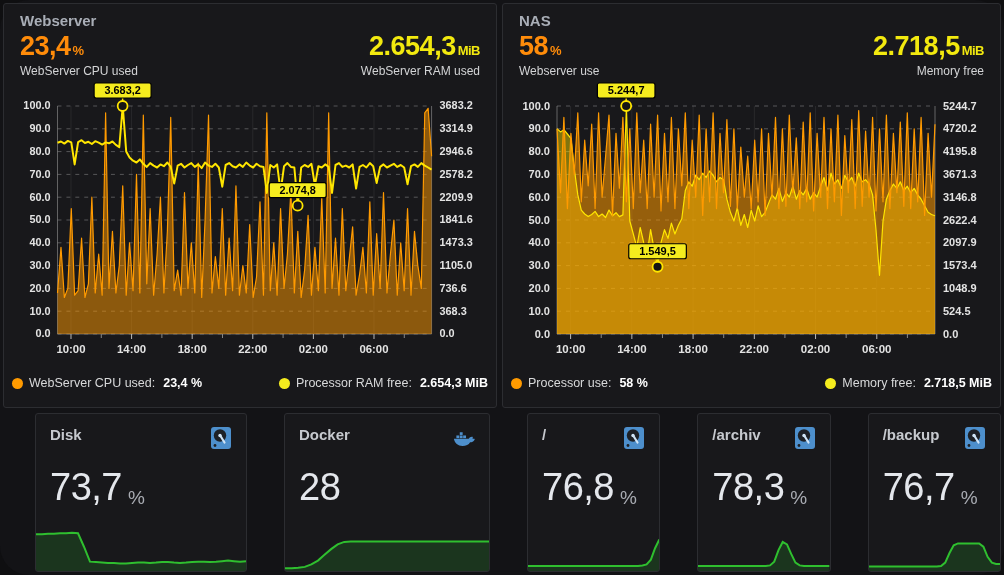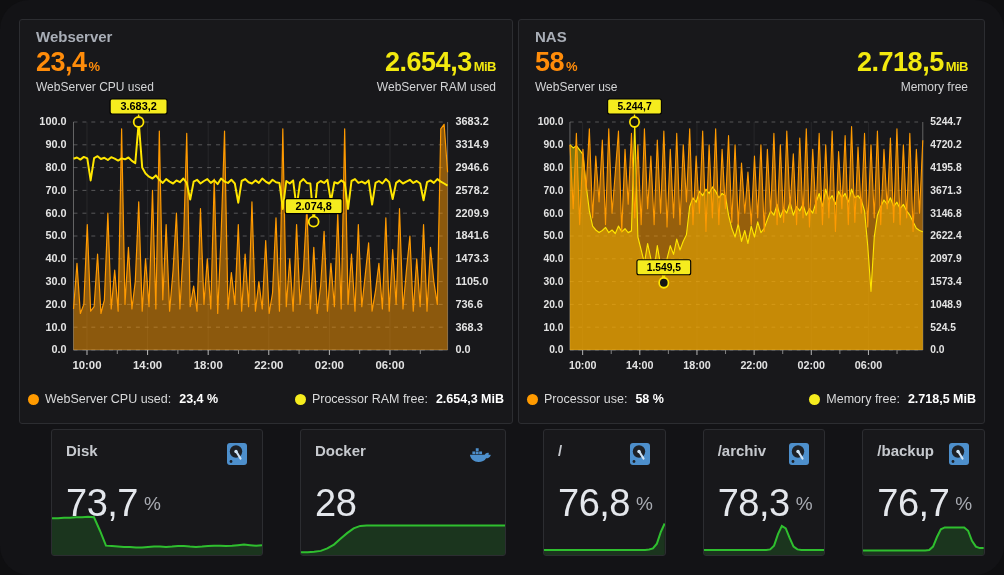--- a/index.html
+++ b/index.html
@@ -1,21 +1,21 @@
 <!DOCTYPE html>
 <html><head>
 <meta charset="utf-8">
 <style>
   html,body{margin:0;padding:0;}
   body{
     width:1004px;height:575px;background:#0f0f11;overflow:hidden;
     font-family:"Liberation Sans",sans-serif;
     -webkit-font-smoothing:antialiased;
   }
-  .dashboard{box-sizing:border-box;width:1004px;height:575px;padding:19px;
+  .dashboard{box-sizing:border-box;width:1004px;height:575px;padding:3px;
     display:flex;flex-direction:column;gap:5px;background:#131316;border-radius:29px;}
   .row-top{display:grid;grid-template-columns:494px 1fr;gap:5px;height:405px;}
   .row-bottom{display:grid;grid-template-columns:244px 238px 1fr 1fr 1fr;gap:5px;flex:1;min-height:0;}
   .panel{background:#18181b;border:1px solid #2c2d31;border-radius:3px;
     box-sizing:border-box;position:relative;overflow:hidden;}
   
   .chart-panel{padding:6px 8px 4px 8px;display:flex;flex-direction:column;}
   .panel-title{font-size:15px;font-weight:600;color:#a9aeb7;padding:2px 8px 0 8px;}
   .stats-row{display:flex;justify-content:space-between;align-items:flex-start;
     padding:2px 8px 0 8px;margin-top:1px;}
@@ -31,21 +31,21 @@
   .legend-row{display:flex;justify-content:space-between;align-items:center;gap:24px;
     height:22px;font-size:12.5px;color:#d8d9da;white-space:nowrap;}
   .legend-item{display:flex;align-items:center;gap:6px;cursor:pointer;}
   .legend-dot{width:11px;height:11px;border-radius:50%;display:inline-block;}
   .legend-item b{color:#ffffff;margin-left:2px;}
   
   .stat-panel{padding:12px 14px;display:flex;flex-direction:column;margin-left:32px;}
   .stat-head{display:flex;justify-content:space-between;align-items:flex-start;}
   .stat-title{font-size:15px;font-weight:700;color:#c6c9ce;}
   .stat-icon{width:22px;height:24px;flex:none;}
-  .stat-value-row{margin-top:16px;display:flex;align-items:center;z-index:2;}
+  .stat-value-row{margin-top:16px;display:flex;align-items:flex-end;z-index:2;}
   .stat-value{font-size:38px;font-weight:500;color:#e4e7ec;letter-spacing:-.5px;}
   .stat-unit{font-size:19px;color:#a8abb2;margin-left:6px;}
   .spark-svg{position:absolute;left:0;right:0;bottom:0;height:56px;width:100%;display:block;}
 </style>
 </head>
 <body>
 
 <div class="dashboard">
 
   <div class="row-top">
@@ -155,21 +155,21 @@
             <b>2.654,3 MiB</b>
           </span>
         </div>
     </section>
 
     <section class="panel chart-panel">
       <div class="panel-title">NAS</div>
       <div class="stats-row">
         <div class="stat-block">
           <div class="stat-big orange"><span>58</span><span class="unit">%</span></div>
-          <div class="stat-sub">WebServer use</div>
+          <div class="stat-sub">Webserver use</div>
         </div>
         <div class="stat-block right">
           <div class="stat-big yellow"><span>2.718,5</span><span class="unit">MiB</span></div>
           <div class="stat-sub">Memory free</div>
         </div>
       </div>
       <svg class="chart-svg" id="chart-1" preserveAspectRatio="none" viewBox="0 0 481 292">
           <g>
             <line x1="46" y1="26" x2="424" y2="26" stroke="#cfcfcf" stroke-opacity="0.35" stroke-width="1" stroke-dasharray="4 5"></line>
             <line x1="46" y1="48.8" x2="424" y2="48.8" stroke="#cfcfcf" stroke-opacity="0.35" stroke-width="1" stroke-dasharray="4 5"></line>

